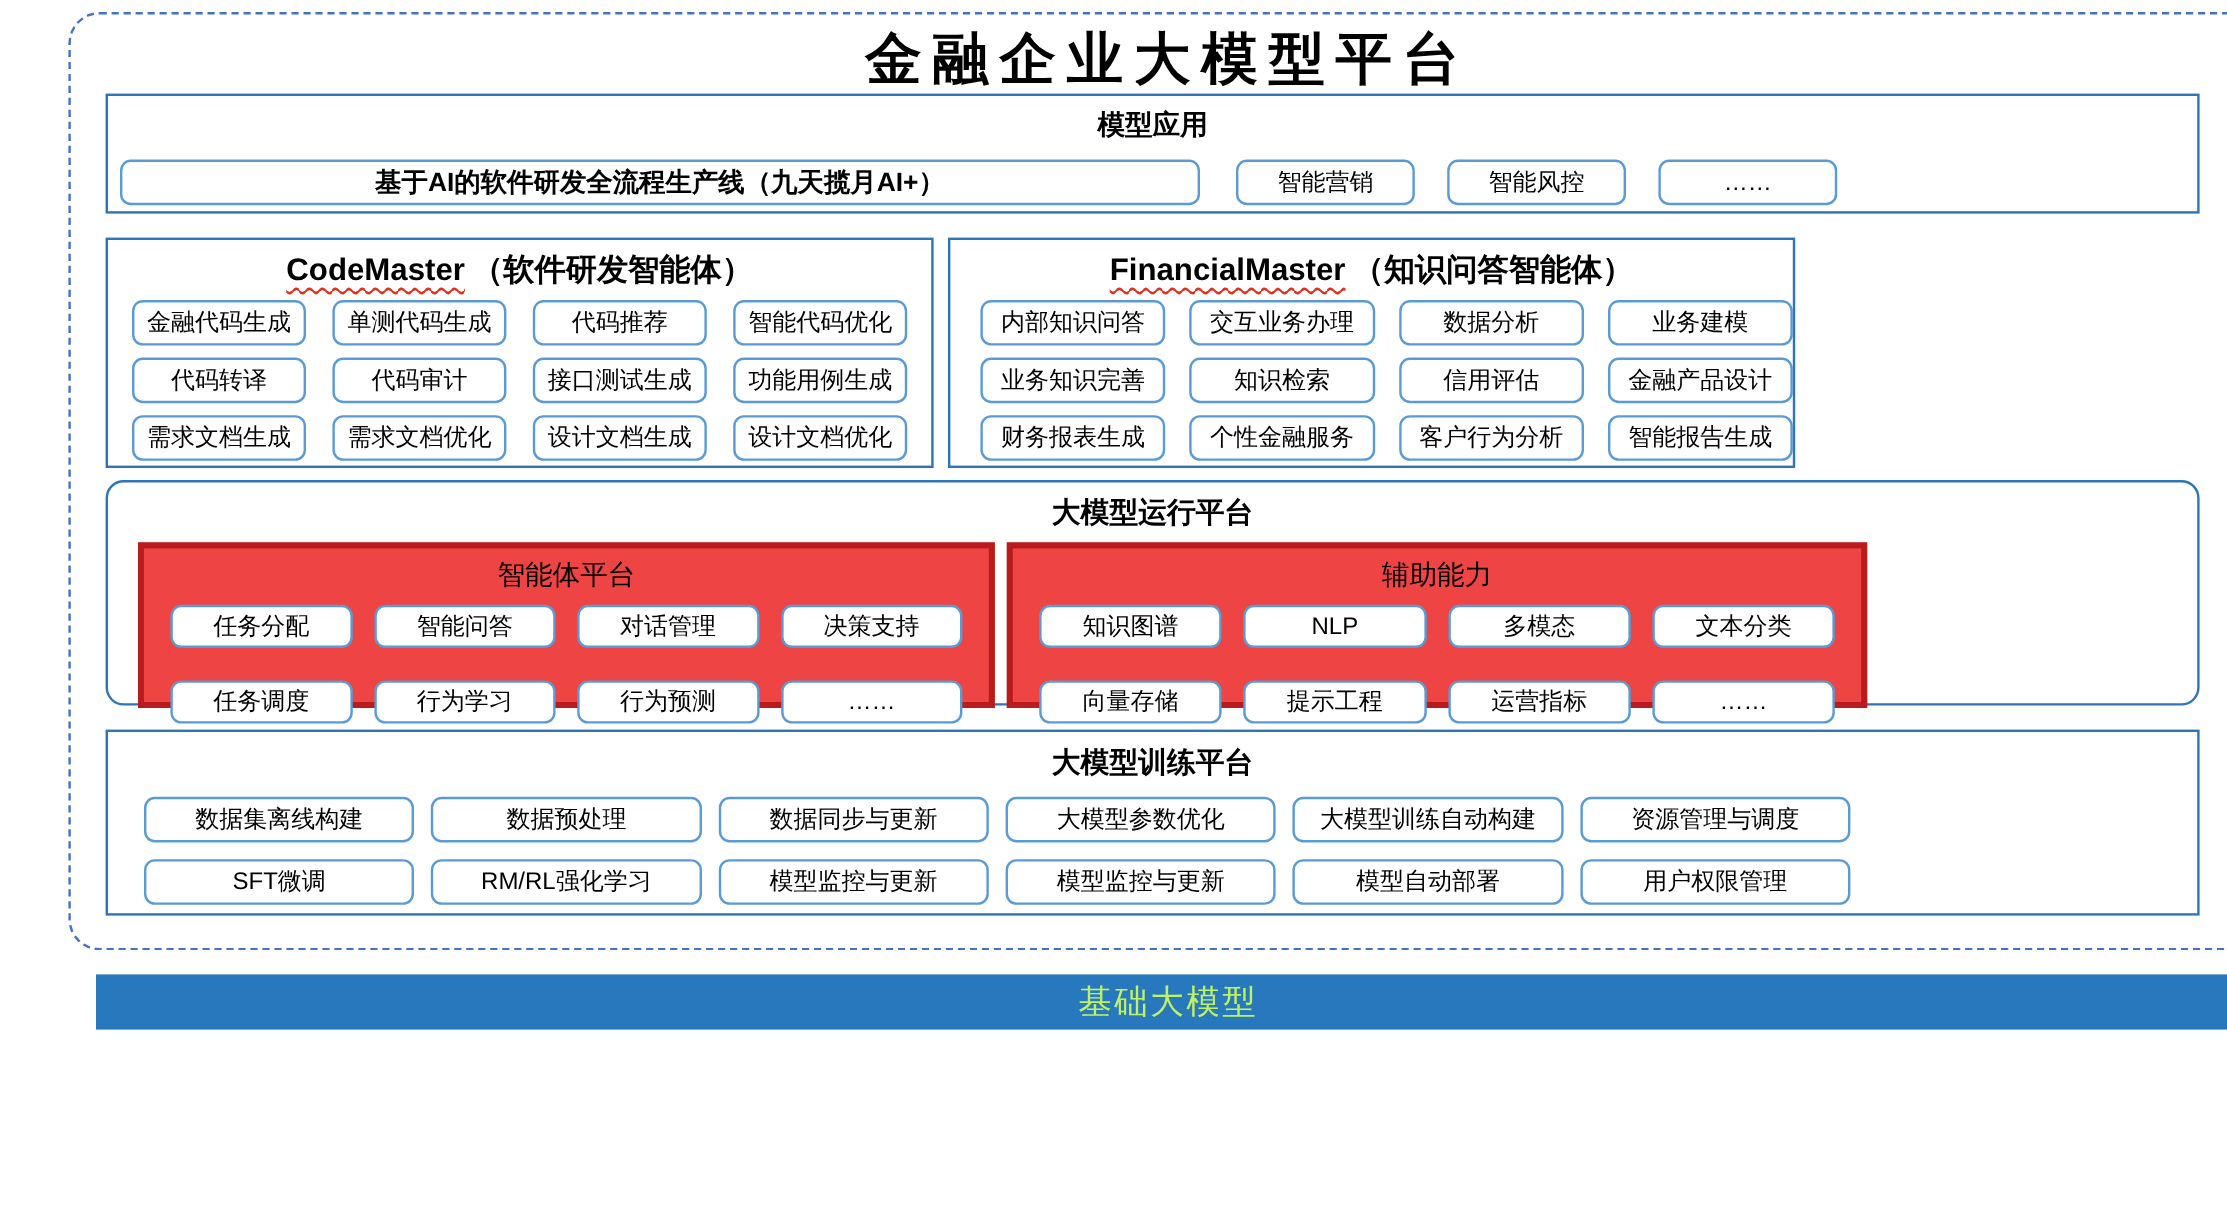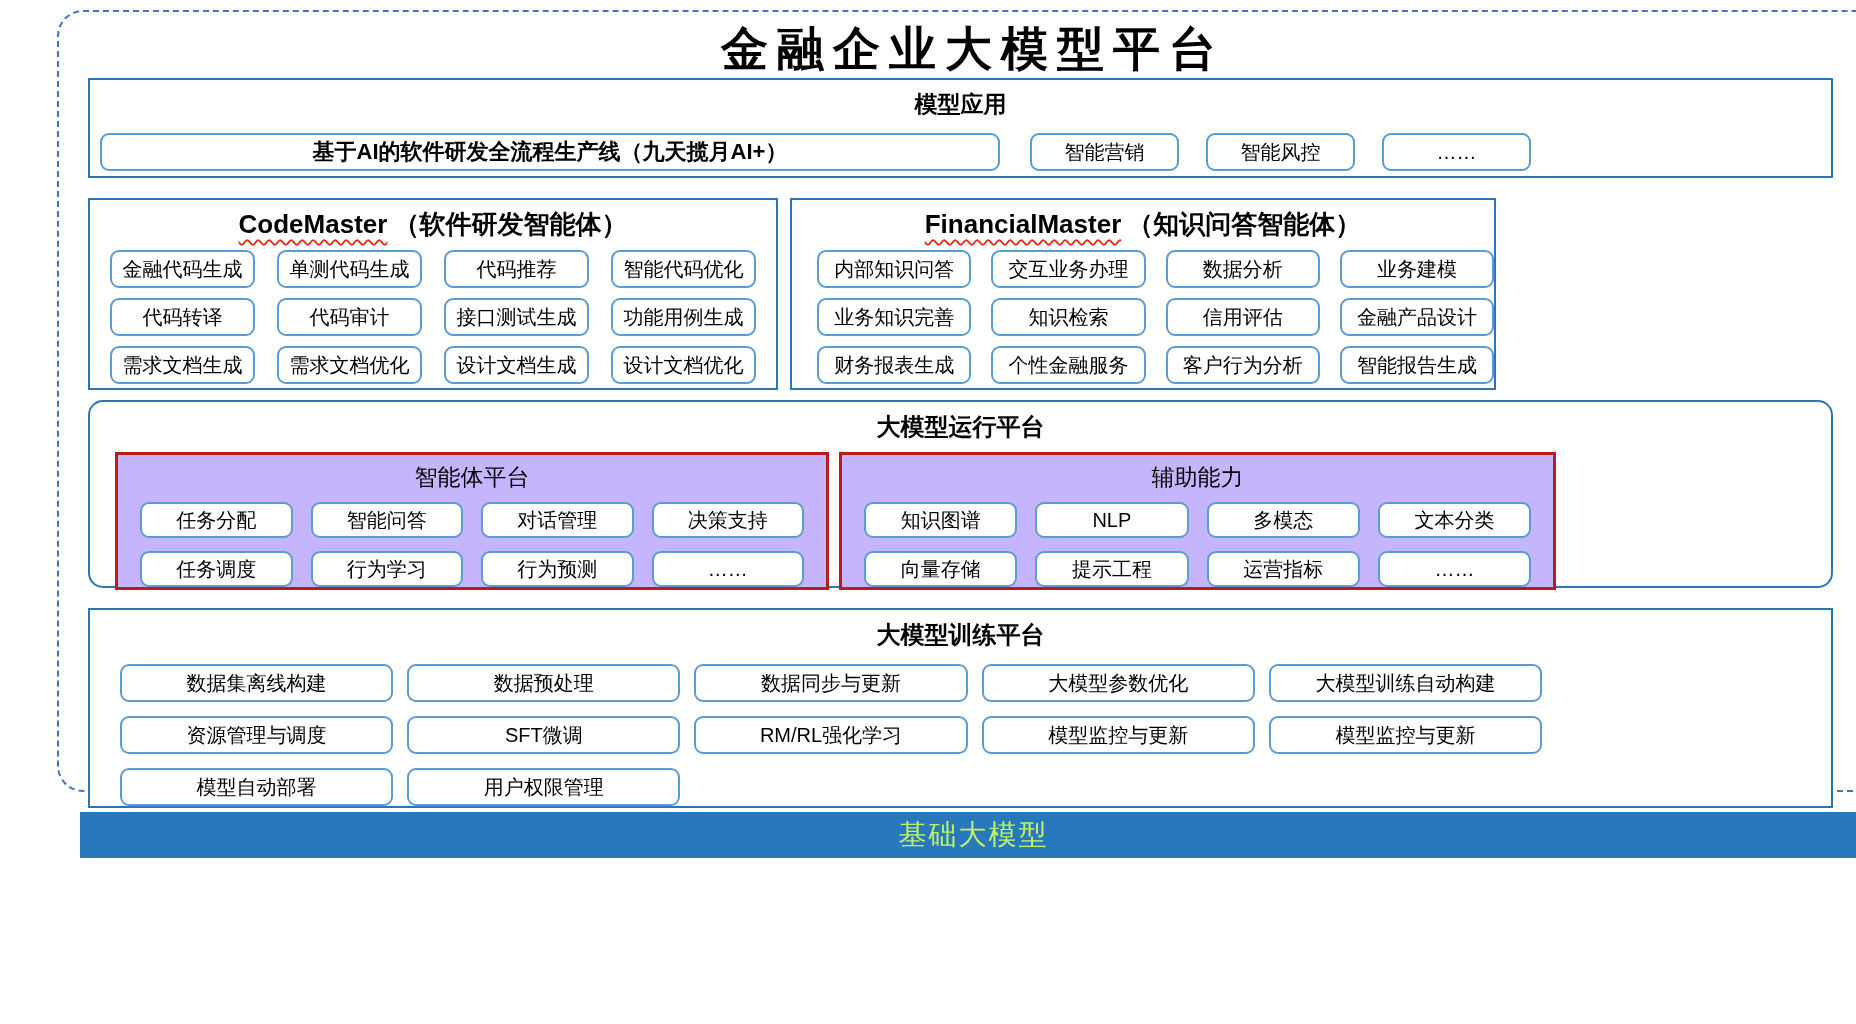--- a/index.html
+++ b/index.html
@@ -54,32 +54,32 @@
   }
   .grid4 { display: grid; grid-template-columns: repeat(4, 1fr); gap: 10px 22px; }
   .agent-grid { margin: 8px 20px 0 20px; }
   .fin-inner { width: 702px; }
   .fin-inner .agent-grid { margin: 8px 0 0 25px; width: 677px; gap: 10px 20px; }
 
   
   .sec-runtime { left: 43px; top: 400px; width: 1745px; height: 188px; border-radius: 15px; }
   .sec-runtime > .sec-title { margin-top: 9px; font-size: 24px; }
   .runtime-row { display: flex; gap: 10px; margin: 9px 0 0 25px; }
-  .subpanel { border: 3px solid #b91c1c; background: #c4b5fd; height: 138px; }
+  .subpanel { border: 5px solid #b91c1c; background: #ef4444; height: 138px; }
   .subpanel-agent { width: 714px; }
   .subpanel-aux { width: 717px; }
   .sub-title { text-align: center; font-size: 23px; font-weight: normal; margin-top: 7px; }
-  .sub-grid { margin: 9px 22px 0 22px; gap: 13px 18px; }
+  .sub-grid { margin: 9px 22px 0 22px; gap: 27px 18px; }
   .sub-grid .btn { height: 36px; }
 
   
-  .sec-training { left: 43px; top: 608px; width: 1745px; height: 200px; }
+  .sec-training { left: 43px; top: 608px; width: 1745px; height: 155px; }
   .sec-training > .sec-title { margin-top: 9px; font-size: 24px; }
   .grid6 {
-    display: grid; grid-template-columns: repeat(5, 1fr); gap: 14px 14px;
+    display: grid; grid-template-columns: repeat(6, 1fr); gap: 14px 14px;
     margin: 13px 0 0 30px; width: 1422px;
   }
 
   
   .foundation {
     position: absolute; left: 35px; top: 812px; width: 1787px; height: 46px;
     background: #2878be; color: #bef264; font-size: 28px;
     display: flex; align-items: center; justify-content: center; letter-spacing: 2px;
   }
 </style>

